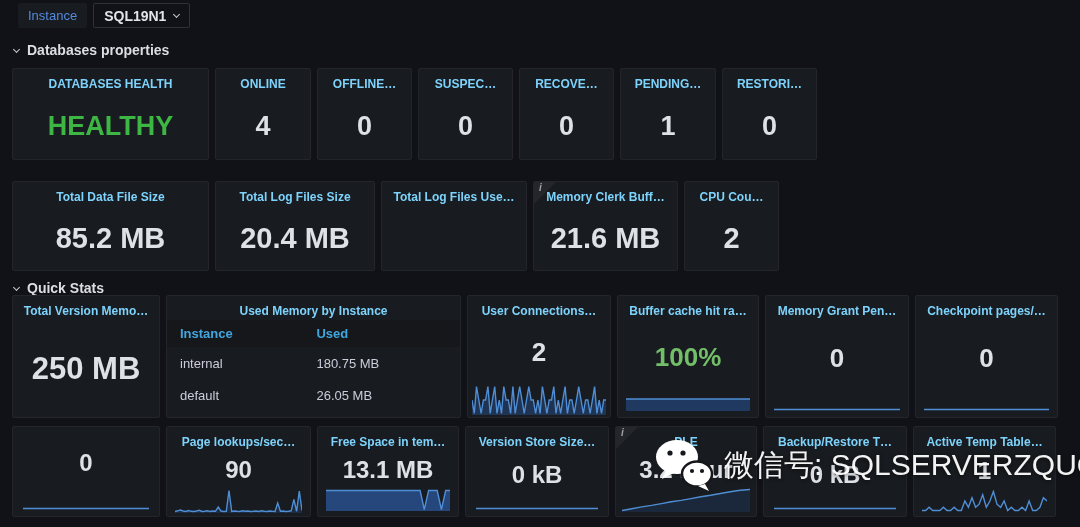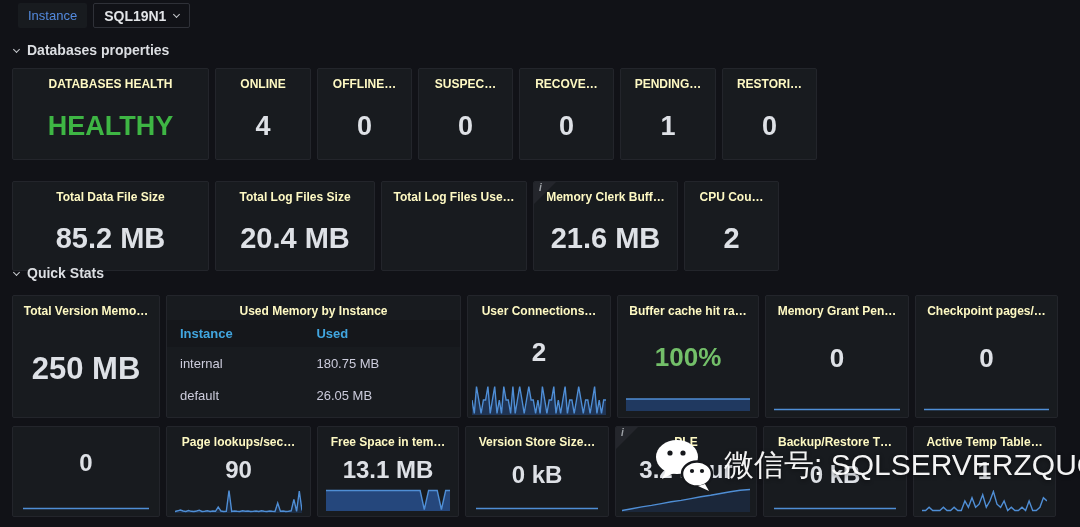--- a/index.html
+++ b/index.html
@@ -22,21 +22,21 @@
   
   .section-hd { position:absolute; left:14px; display:flex; align-items:center; gap:8px;
     color:#dcdee2; font-size:14px; font-weight:700; cursor:pointer; }
 
   
   .prow { position:absolute; left:12px; display:flex; gap:6px; }
 
   .panel { position:relative; background:#181b1f; border:1px solid #23252b; border-radius:2px;
     display:flex; flex-direction:column; overflow:hidden; }
   .p-title { flex:none; height:24px; display:flex; align-items:center; justify-content:center;
-    color:#fef9c3; font-size:12px; font-weight:700; white-space:nowrap; overflow:hidden;
+    color:#7dd3fc; font-size:12px; font-weight:700; white-space:nowrap; overflow:hidden;
     padding-top:6px; cursor:pointer; }
   .p-value { flex:1; display:flex; align-items:center; justify-content:center;
     color:#dee1e6; font-weight:700; white-space:nowrap; }
   .fs27 { font-size:27px; } .fs29 { font-size:29px; } .fs31 { font-size:31px; }
   .fs26 { font-size:26px; } .fs24 { font-size:24px; }
   .green-bright { color:#3eb644; }
   .green-soft { color:#73bf69; }
 
   .spark { flex:none; position:relative; }
   .spark svg { display:block; position:absolute; bottom:0; left:0; }
@@ -127,21 +127,21 @@
         </div>
       <div class="p-title">Memory Clerk Buff…</div>
       <div class="p-value fs29">21.6 MB</div>
     </div>
     <div class="panel" style="width:95px">
       <div class="p-title">CPU Cou…</div>
       <div class="p-value fs29">2</div>
     </div>
   </div>
 
-  <div class="section-hd" style="top:265px;">
+  <div class="section-hd" style="top:280px;">
     <span class="chev sm"></span>
     <span>Quick Stats</span>
   </div>
 
   <div class="prow" style="top:295px; height:123px;">
     <div class="panel" style="width:148px">
       <div class="p-title">Total Version Memo…</div>
       <div class="p-value fs31">250 MB</div>
     </div>
     <div class="panel" style="width:295px">

